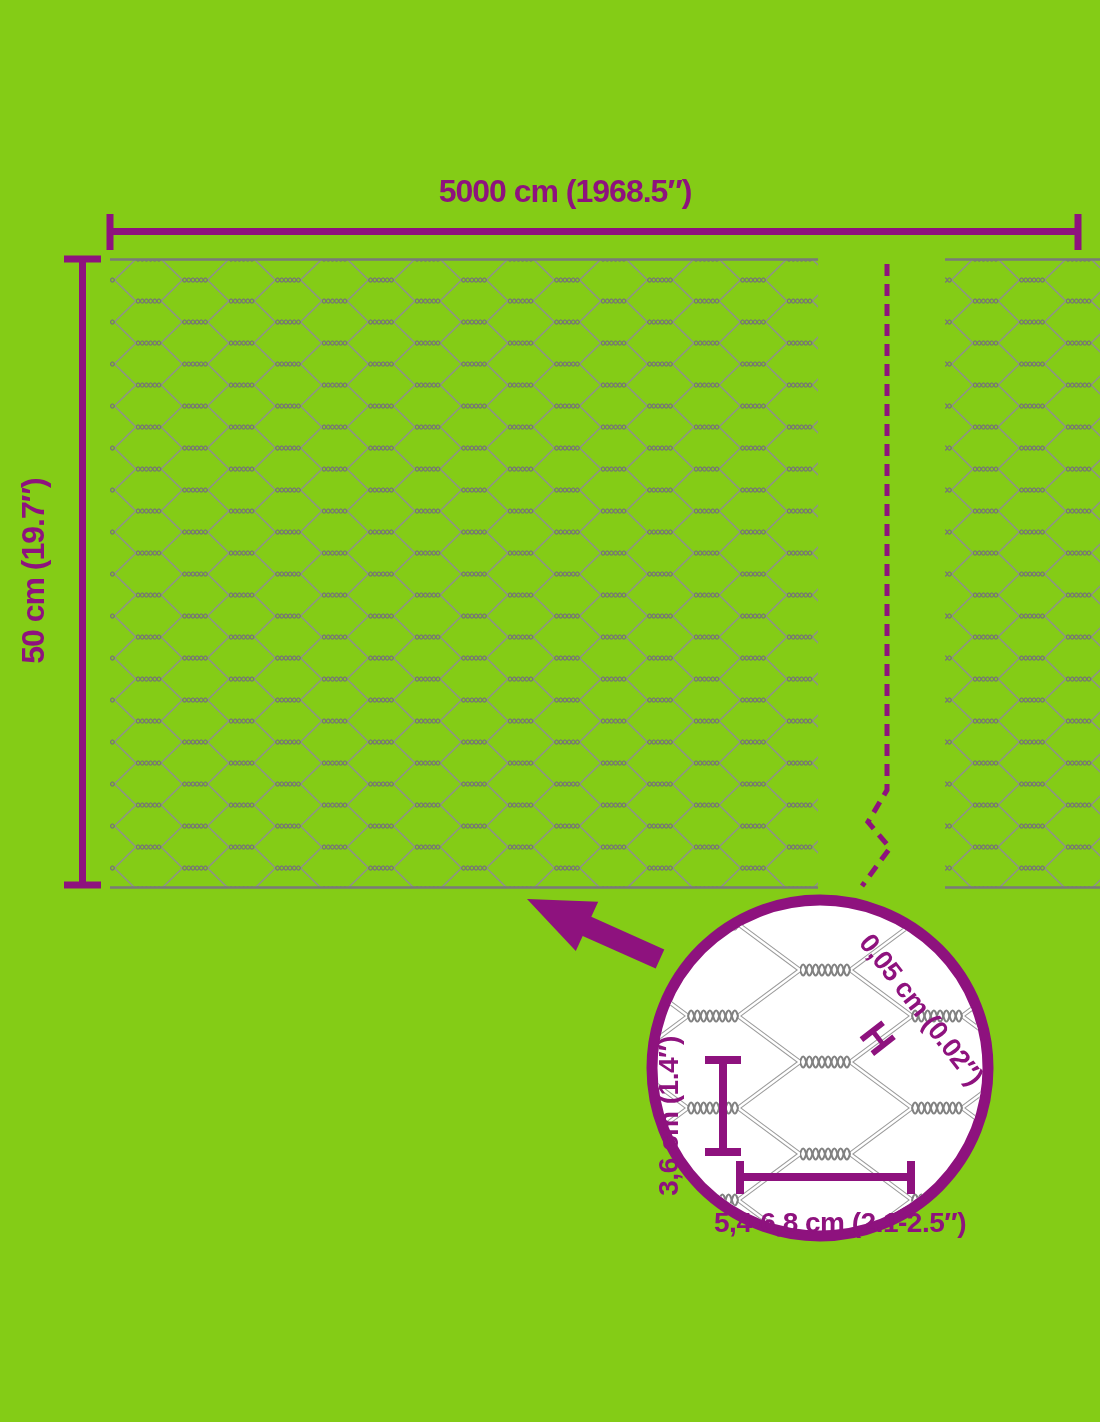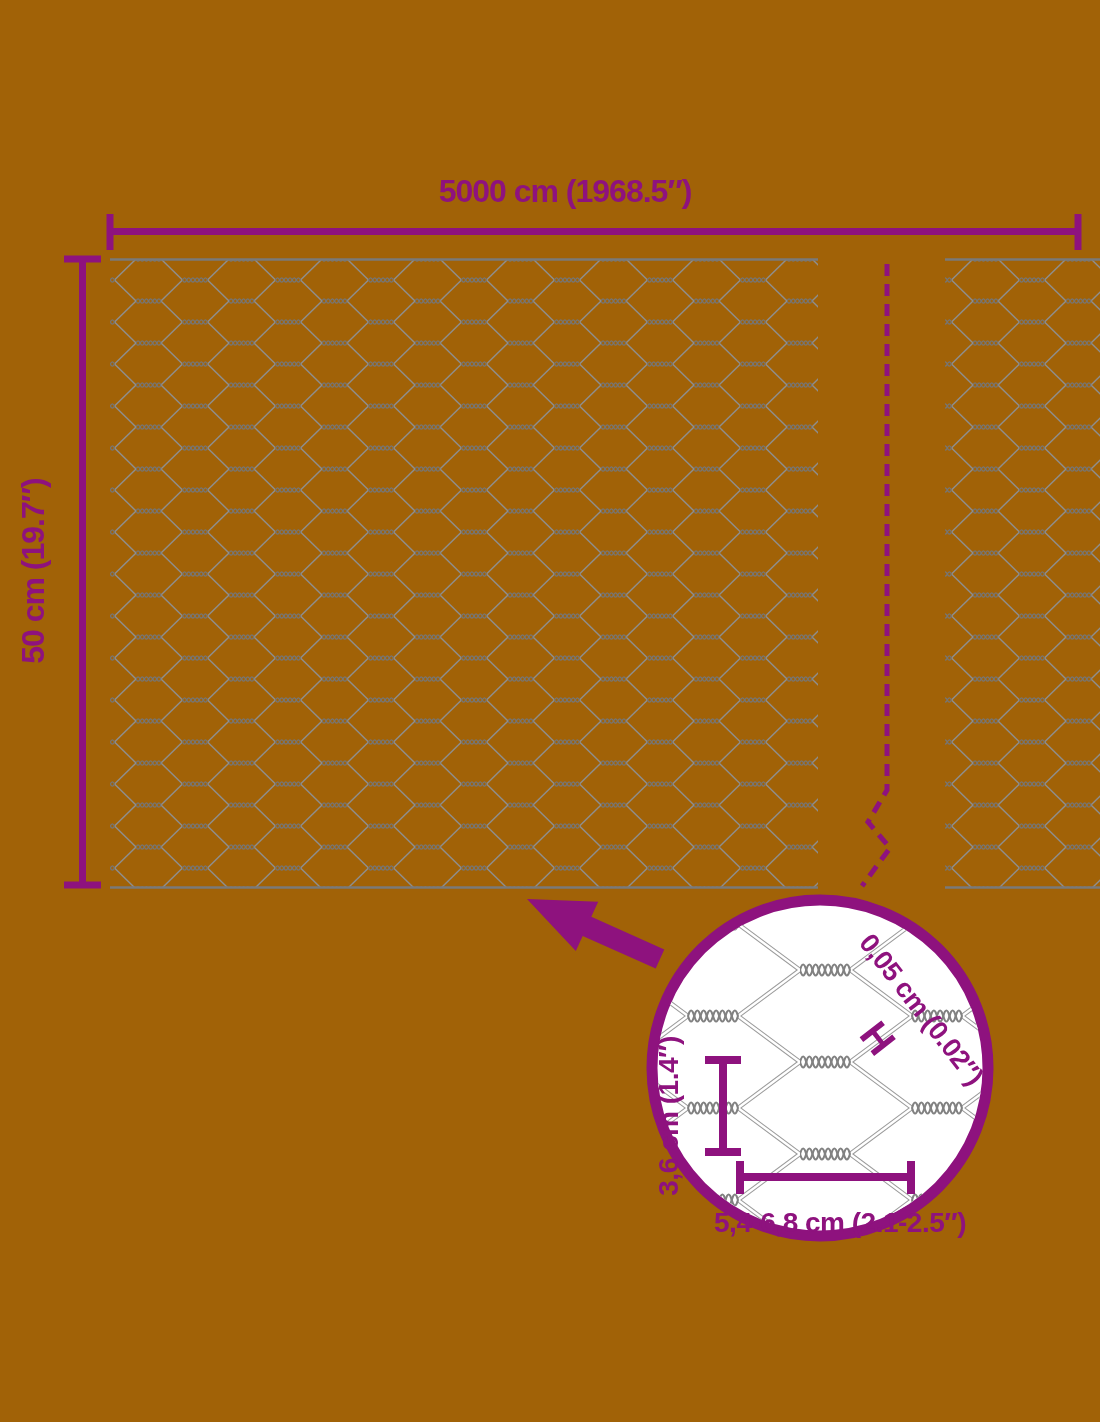--- a/index.html
+++ b/index.html
@@ -1,21 +1,21 @@
 <!DOCTYPE html>
 <html style="--accent: #8E127E; --wire: #8E8E8E; --wire-dark: #757575;"><head>
 <meta charset="utf-8">
 <style>
   :root{
     --accent:#8E127E;
     --wire:#8E8E8E;
     --wire-dark:#757575;
   }
   html,body{margin:0;padding:0;background:#ffffff;}
-  .stage{position:relative;width:1100px;height:1422px;background:#a16207;overflow:hidden;
+  .stage{position:relative;width:1100px;height:1422px;background:#84cc16;overflow:hidden;
          font-family:"Liberation Sans","DejaVu Sans",sans-serif;}
   svg{display:block;}
   .wire{stroke:var(--wire);stroke-width:1.4;fill:none;}
   .wire-dark{stroke:var(--wire-dark);stroke-width:1.3;fill:none;}
   .selvage{stroke:#7a7a7a;stroke-width:2.4;fill:none;}
   .zwire{stroke:#9a9a9a;stroke-width:4.6;fill:none;}
   .zwire-core{stroke:#ffffff;stroke-width:2.4;fill:none;}
   .ztwist{stroke:#818181;stroke-width:2.2;fill:none;}
   .dim{stroke:var(--accent);stroke-width:7;fill:none;}
   .dim-thin{stroke:var(--accent);stroke-width:8;fill:none;}

